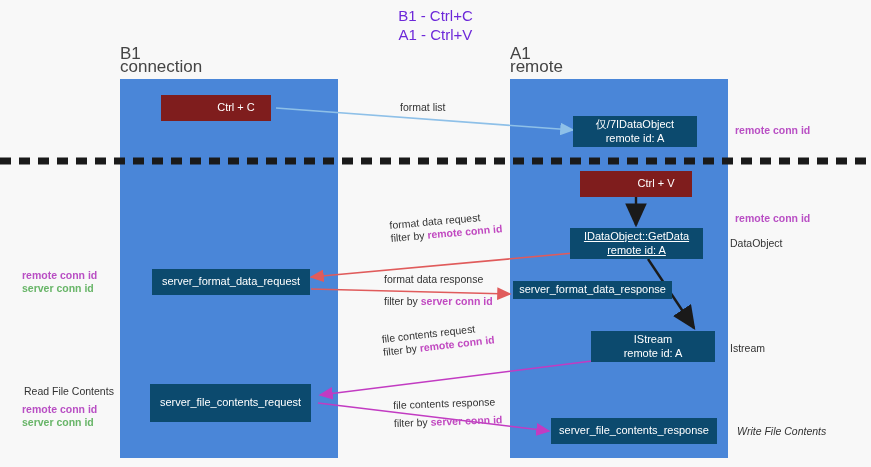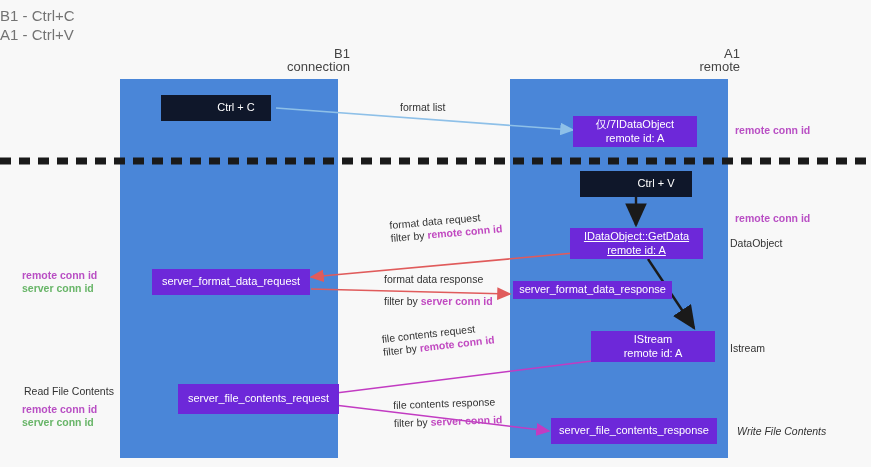--- a/index.html
+++ b/index.html
@@ -27,32 +27,32 @@
     height: 467px;
     pointer-events: none;
   }
 
   
   #title-block {
     position: absolute;
     left: 0;
     top: 6px;
     width: 871px;
-    text-align: left;
-    color: #737373;
+    text-align: center;
+    color: #6d28d9;
     font-size: 15px;
     line-height: 19px;
   }
 
   
   .col-header {
     position: absolute;
-    text-align: right;
+    text-align: left;
     color: #444;
-    font-size: 13px;
+    font-size: 17px;
     line-height: 13px;
   }
 
   
   .lane {
     position: absolute;
     background: #4a86d8;
   }
 
   
@@ -62,22 +62,22 @@
     display: flex;
     flex-direction: column;
     align-items: center;
     justify-content: center;
     color: #ffffff;
     font-size: 11px;
     line-height: 13.5px;
     text-align: center;
     white-space: nowrap;
   }
-  .node.green { background: #0f172a; padding-left: 40px; }
-  .node.orange { background: #6d28d9; }
+  .node.green { background: #7f1d1d; padding-left: 40px; }
+  .node.orange { background: #0c4a6e; }
   .node .l2 { font-weight: normal; }
 
   
   .edge-label {
     position: absolute;
     font-size: 10.5px;
     line-height: 13px;
     color: #333333;
     white-space: nowrap;
   }
@@ -174,21 +174,21 @@
 
   <div class="node orange" style="left:513px; top:281px; width:159px; height:18px;">
     <div>server_format_data_response</div>
   </div>
 
   <div class="node orange" style="left:591px; top:331px; width:124px; height:31px;">
     <div>IStream</div>
     <div class="l2">remote id: A</div>
   </div>
 
-  <div class="node orange" style="left:150px; top:384px; width:161px; height:30px;margin-left:28px;">
+  <div class="node orange" style="left:150px; top:384px; width:161px; height:38px;">
     <div>server_file_contents_request</div>
   </div>
 
   <div class="node orange" style="left:551px; top:418px; width:166px; height:26px;">
     <div>server_file_contents_response</div>
   </div>
 
   <div class="edge-label" style="left:400px; top:101px;">
     <span>format list</span>
   </div>

